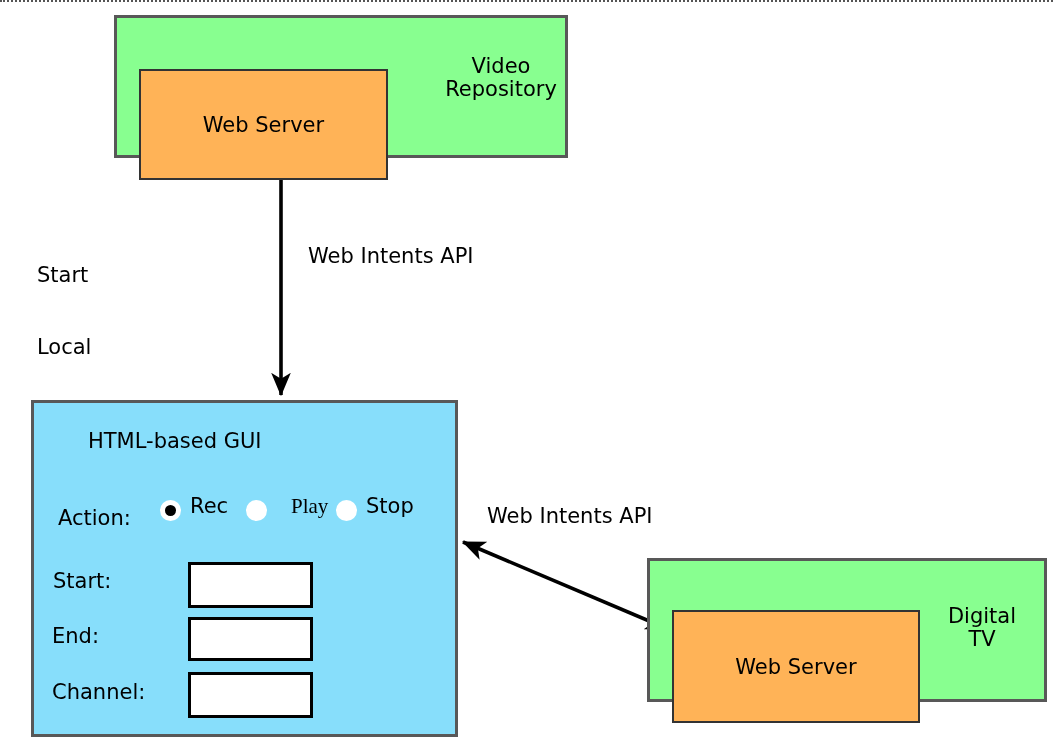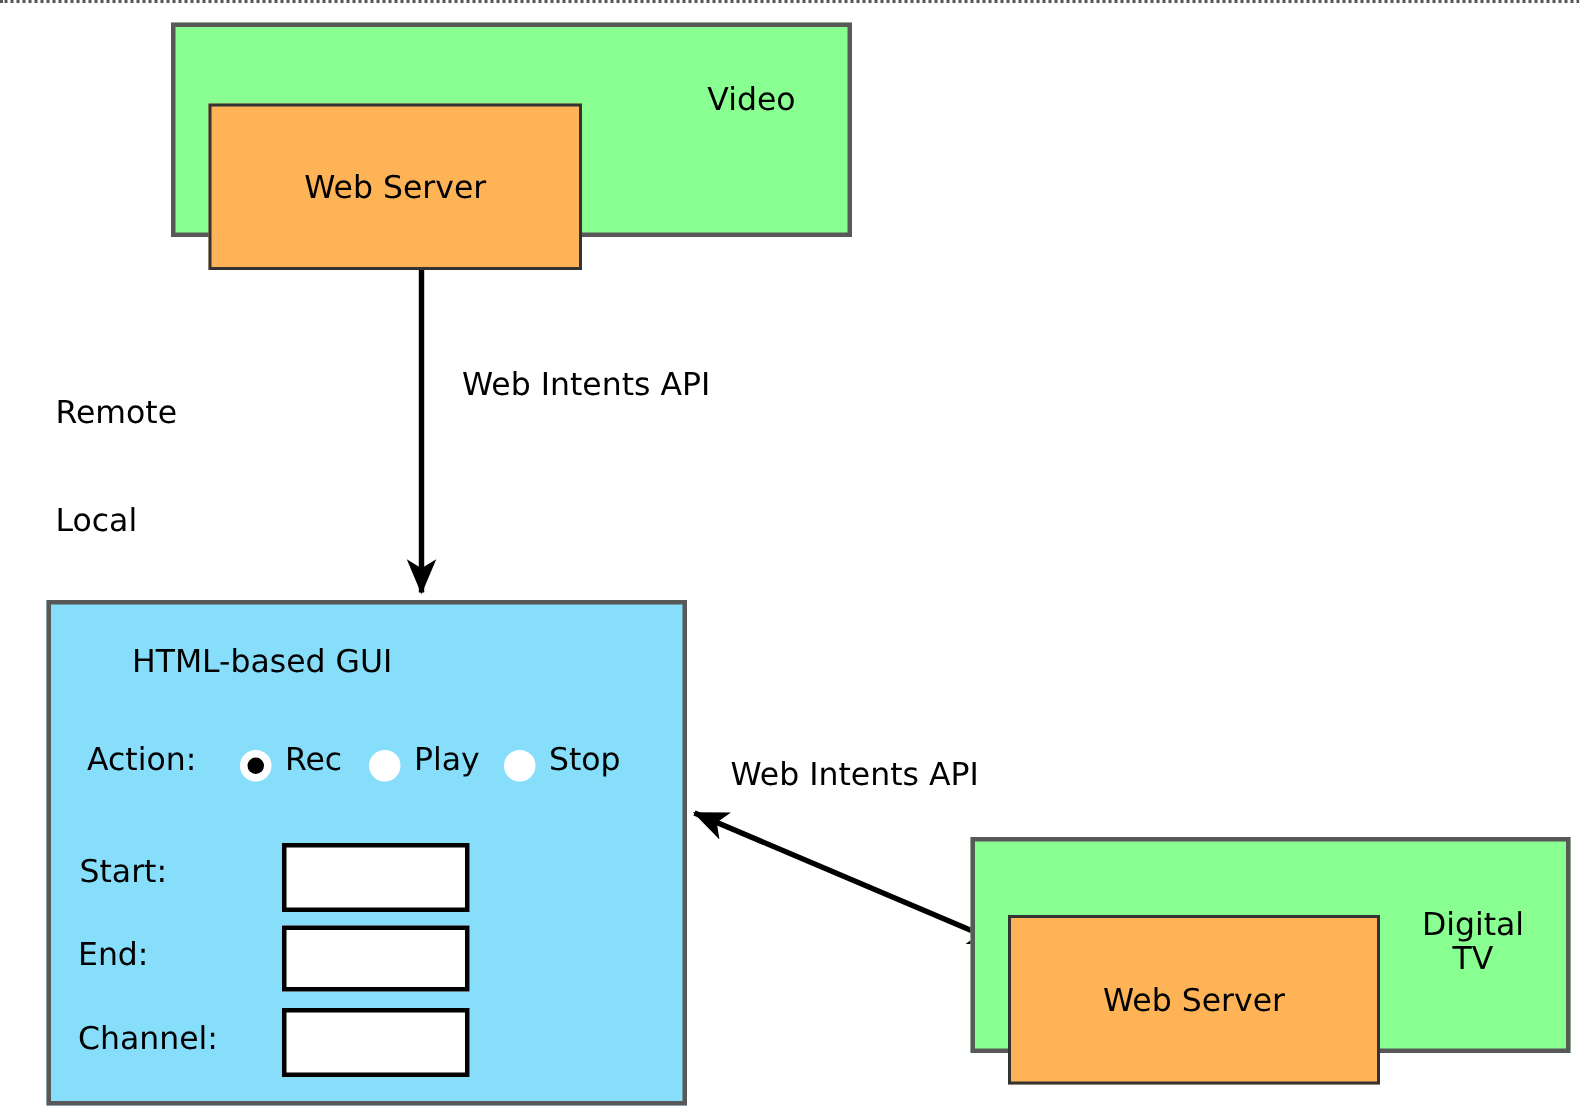--- a/index.html
+++ b/index.html
@@ -76,45 +76,46 @@
     <defs>
       <marker id="ah" viewBox="0 0 10 10" refX="9.5" refY="5" markerWidth="6.5" markerHeight="6.5" orient="auto-start-reverse">
         <path d="M0,0.8 L10,5 L0,9.2 L2.6,5 Z" fill="#000"></path>
       </marker>
     </defs>
     <line x1="281" y1="144" x2="281" y2="395" stroke="#000" stroke-width="3.6" marker-start="url(#ah)" marker-end="url(#ah)"></line>
     <line x1="463" y1="542" x2="668" y2="629" stroke="#000" stroke-width="3.6" marker-start="url(#ah)" marker-end="url(#ah)"></line>
   </svg>
 
   <div class="divider"></div>
-  <div class="lbl" style="left:37px;top:264px;">Remote</div>
+  <div class="lbl" style="left:37px;top:264px;">Start</div>
   <div class="lbl" style="left:37px;top:336px;text-align:center;">Local</div>
 
   <div class="lbl" style="left:308px;top:245px;">Web Intents API</div>
   <div class="lbl" style="left:487px;top:505px;">Web Intents API</div>
 
   <div class="green-box" style="left:114px;top:15px;width:454px;height:143px;">
     <div class="orange-box" style="left:22px;top:14px;width:249px;height:111px;">
       <span>Web Server</span>
     </div>
     <div class="green-caption" style="left:272px;top:37px;width:176px;padding-left:24px;">
       <div>Video</div>
+      <div>Repository</div>
     </div>
   </div>
 
   <div class="blue-box">
     <div class="inlbl" style="left:54px;top:27px;">HTML-based GUI</div>
 
-    <div class="inlbl" style="left:24px;top:92px;">Action:</div>
+    <div class="inlbl" style="left:24px;top:104px;">Action:</div>
 
     <span class="radio selected" style="left:126px;top:97px;"></span>
     <div class="inlbl" style="left:156px;top:92px;">Rec</div>
 
     <span class="radio" style="left:212px;top:97px;"></span>
-    <div class="inlbl" style="left:242px;top:92px;">Play</div>
+    <div class="inlbl" style="left:257px;top:92px;font-family:Liberation Serif, serif;">Play</div>
 
     <span class="radio" style="left:302px;top:97px;"></span>
     <div class="inlbl" style="left:332px;top:92px;">Stop</div>
 
     <div class="inlbl" style="left:19px;top:167px;">Start:</div>
     <input class="field-input" style="left: 154px; top: 159px;" type="text" value="">
 
     <div class="inlbl" style="left:18px;top:222px;">End:</div>
     <input class="field-input" style="left: 154px; top: 214px; height: 44px;" type="text" value="">
 

